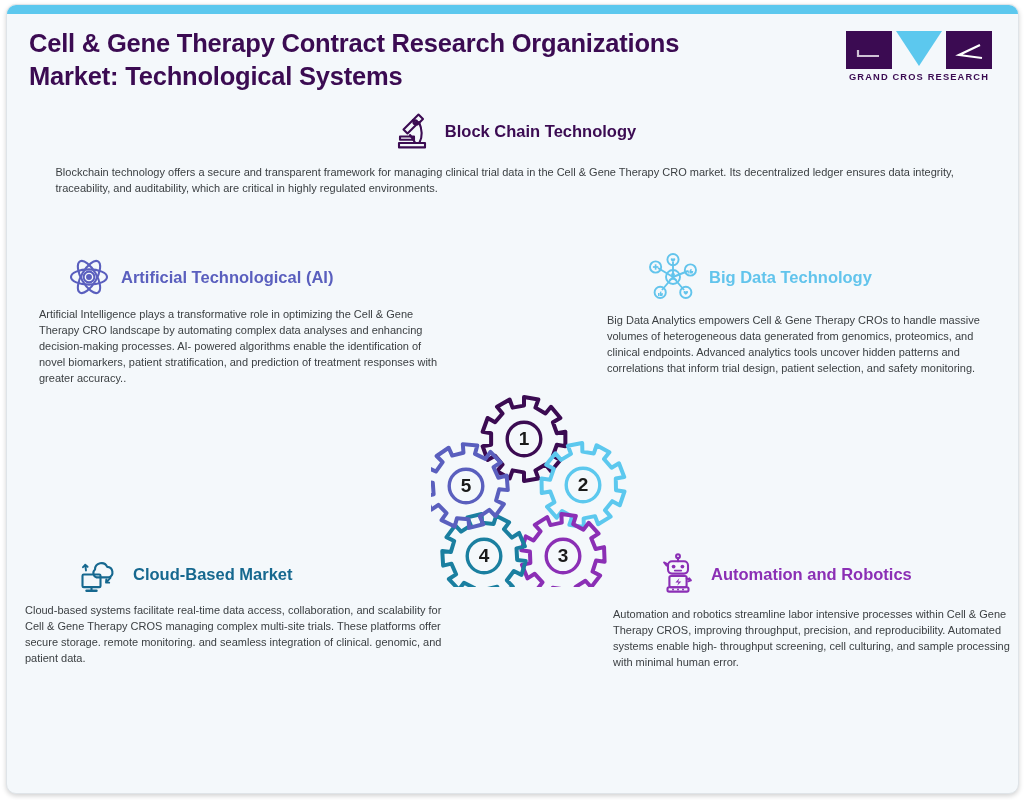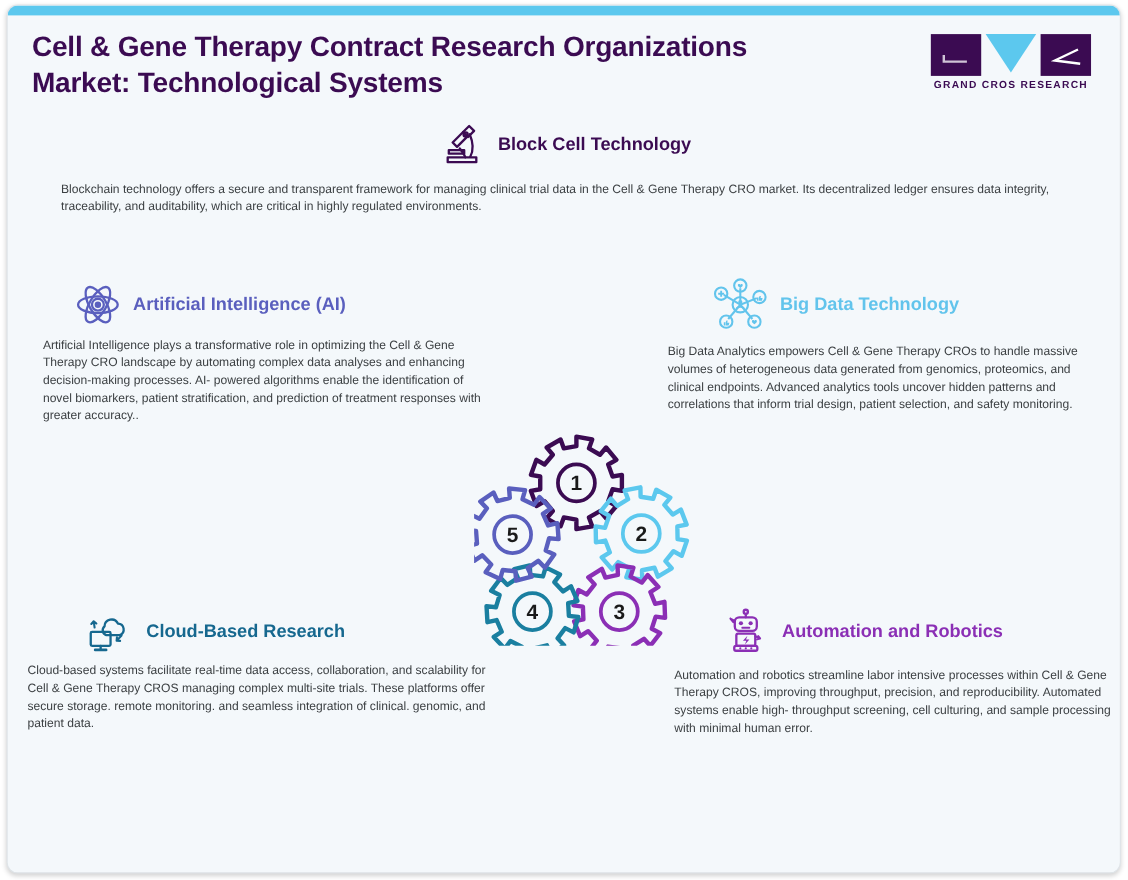--- a/index.html
+++ b/index.html
@@ -167,37 +167,37 @@
           <svg width="44" height="44" viewBox="0 0 44 44" fill="none" stroke="#3b0b52" stroke-width="2.1" stroke-linecap="round" stroke-linejoin="round">
             <path d="M27.5 5.5 L32 10 L26.5 15.5 L22 11 Z"></path>
             <circle cx="24.3" cy="13.2" r="1.9"></circle>
             <path d="M22 11 L12.5 20.5 L16.5 24.5 L26 15"></path>
             <path d="M28 13 C31 20 32 27 28.5 33.5"></path>
             <path d="M19 26 C22 30 23.5 32 24 34"></path>
             <rect x="9" y="27.5" width="14" height="3.2"></rect>
             <rect x="8" y="34" width="26" height="4.4"></rect>
           </svg>
         </span>
-        <span class="block-title">Block Cell Technology</span>
+        <span class="block-title">Block Chain Technology</span>
       </div>
       <div class="block-body">Blockchain technology offers a secure and transparent framework for managing clinical trial data in the Cell &amp; Gene Therapy CRO market. Its decentralized ledger ensures data integrity, traceability, and auditability, which are critical in highly regulated environments.</div>
     </div>
 
     <div class="block" id="ai">
       <div class="block-head">
         <span class="icon">
           <svg width="44" height="44" viewBox="0 0 44 44" fill="none" stroke="#5a5fbe" stroke-width="2.1">
             <ellipse cx="22" cy="22" rx="18" ry="7.6"></ellipse>
             <ellipse cx="22" cy="22" rx="18" ry="7.6" transform="rotate(60 22 22)"></ellipse>
             <ellipse cx="22" cy="22" rx="18" ry="7.6" transform="rotate(120 22 22)"></ellipse>
             <circle cx="22" cy="22" r="5.4"></circle>
             <circle cx="22" cy="22" r="1.9" fill="#5a5fbe"></circle>
           </svg>
         </span>
-        <span class="block-title">Artificial Intelligence (AI)</span>
+        <span class="block-title">Artificial Technological (AI)</span>
       </div>
       <div class="block-body">Artificial Intelligence plays a transformative role in optimizing the Cell &amp; Gene Therapy CRO landscape by automating complex data analyses and enhancing decision-making processes. AI- powered algorithms enable the identification of novel biomarkers, patient stratification, and prediction of treatment responses with greater accuracy..</div>
     </div>
 
     <div class="block" id="bigdata">
       <div class="block-head">
         <span class="icon">
           <svg width="52" height="52" viewBox="0 0 52 52" fill="none" stroke="#62c4ec" stroke-width="1.9">
             <line x1="26" y1="26" x2="26" y2="11"></line>
             <line x1="26" y1="26" x2="11" y2="17"></line>
@@ -230,21 +230,21 @@
         <span class="icon">
           <svg width="46" height="46" viewBox="0 0 46 46" fill="none" stroke="#16688f" stroke-width="2.1" stroke-linecap="round" stroke-linejoin="round">
             <path d="M18 18.5 a6.4 6.4 0 0 1 12.2-2.6 a5.4 5.4 0 0 1 1.6 10.5 H19.6 a4.6 4.6 0 0 1-1.6-7.9z"></path>
             <rect x="5.5" y="23.5" width="18" height="12.6" rx="1.2"></rect>
             <line x1="14.5" y1="36.1" x2="14.5" y2="39.4"></line>
             <line x1="9.5" y1="39.8" x2="19.5" y2="39.8" stroke-width="2.4"></line>
             <path d="M9 19.5 L8.2 13.8 M8.2 13.8 L6 16.2 M8.2 13.8 L10.6 15.8" stroke-width="1.9"></path>
             <path d="M33.5 26.8 L29 31.5 M29 31.5 L32.2 31.6 M29 31.5 L29.3 28.4" stroke-width="1.9"></path>
           </svg>
         </span>
-        <span class="block-title">Cloud-Based Research</span>
+        <span class="block-title">Cloud-Based Market</span>
       </div>
       <div class="block-body">Cloud-based systems facilitate real-time data access, collaboration, and scalability for Cell &amp; Gene Therapy CROS managing complex multi-site trials. These platforms offer secure storage. remote monitoring. and seamless integration of clinical. genomic, and patient data.</div>
     </div>
 
     <div class="block" id="automation">
       <div class="block-head">
         <span class="icon">
           <svg width="46" height="46" viewBox="0 0 46 46" fill="none" stroke="#8b2fb5" stroke-width="2.1" stroke-linecap="round" stroke-linejoin="round">
             <circle cx="23" cy="5.2" r="1.9"></circle>
             <line x1="23" y1="7.1" x2="23" y2="10.2"></line>

